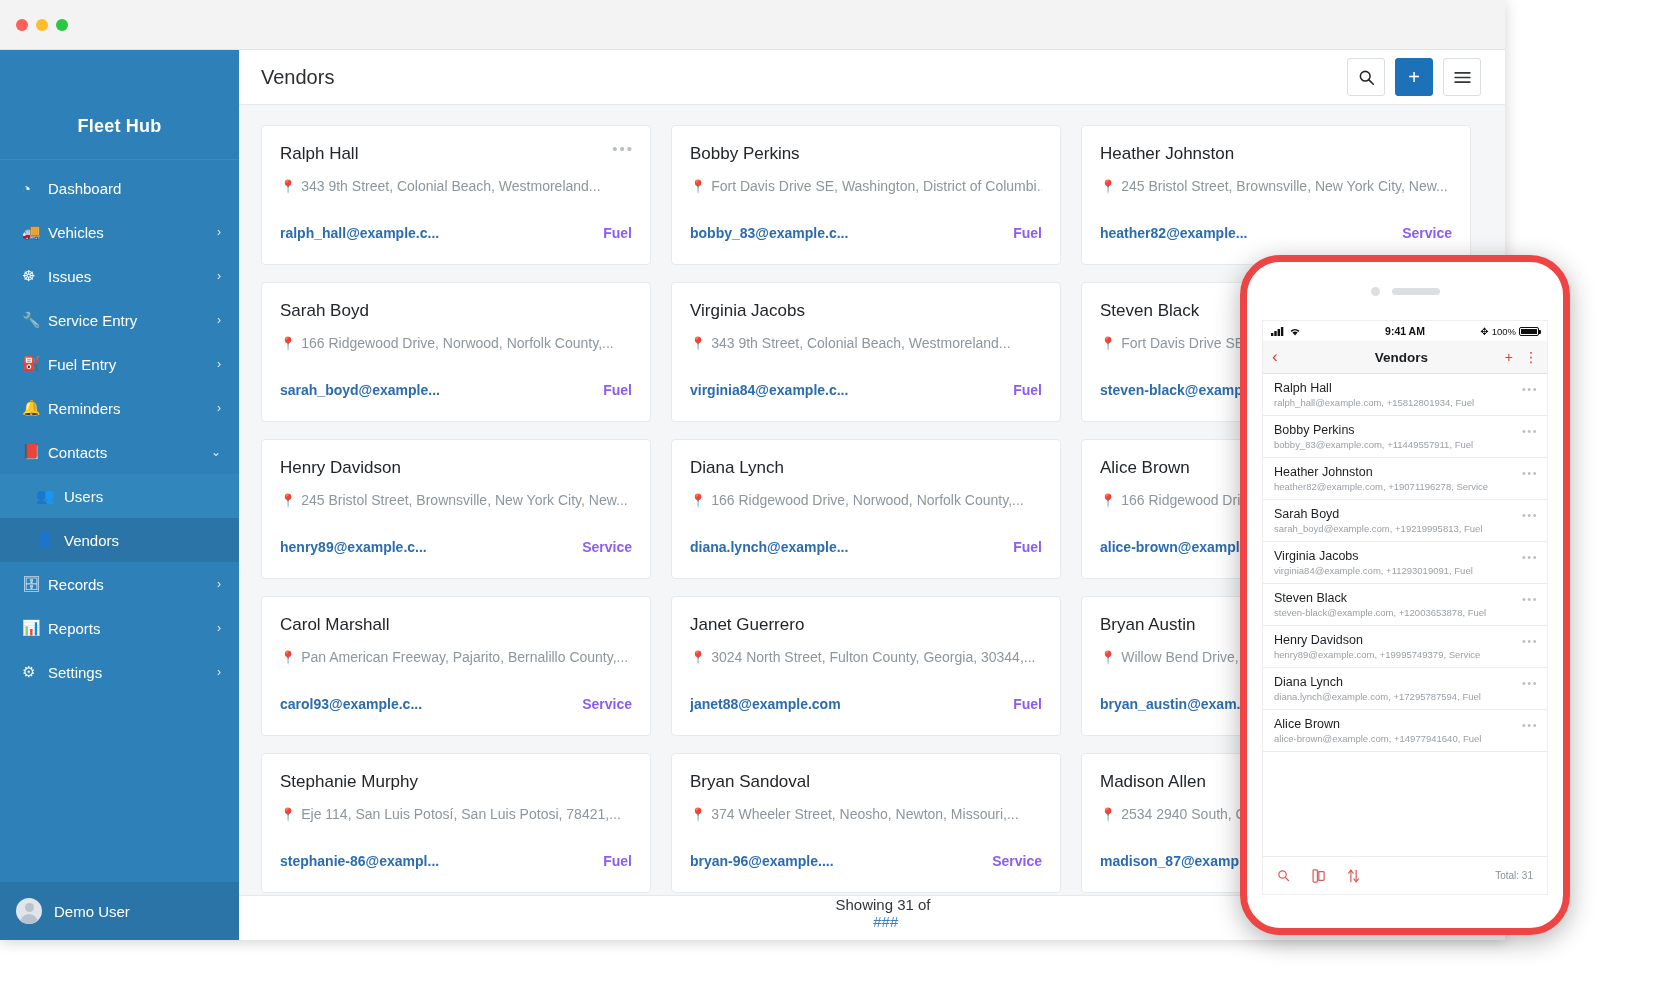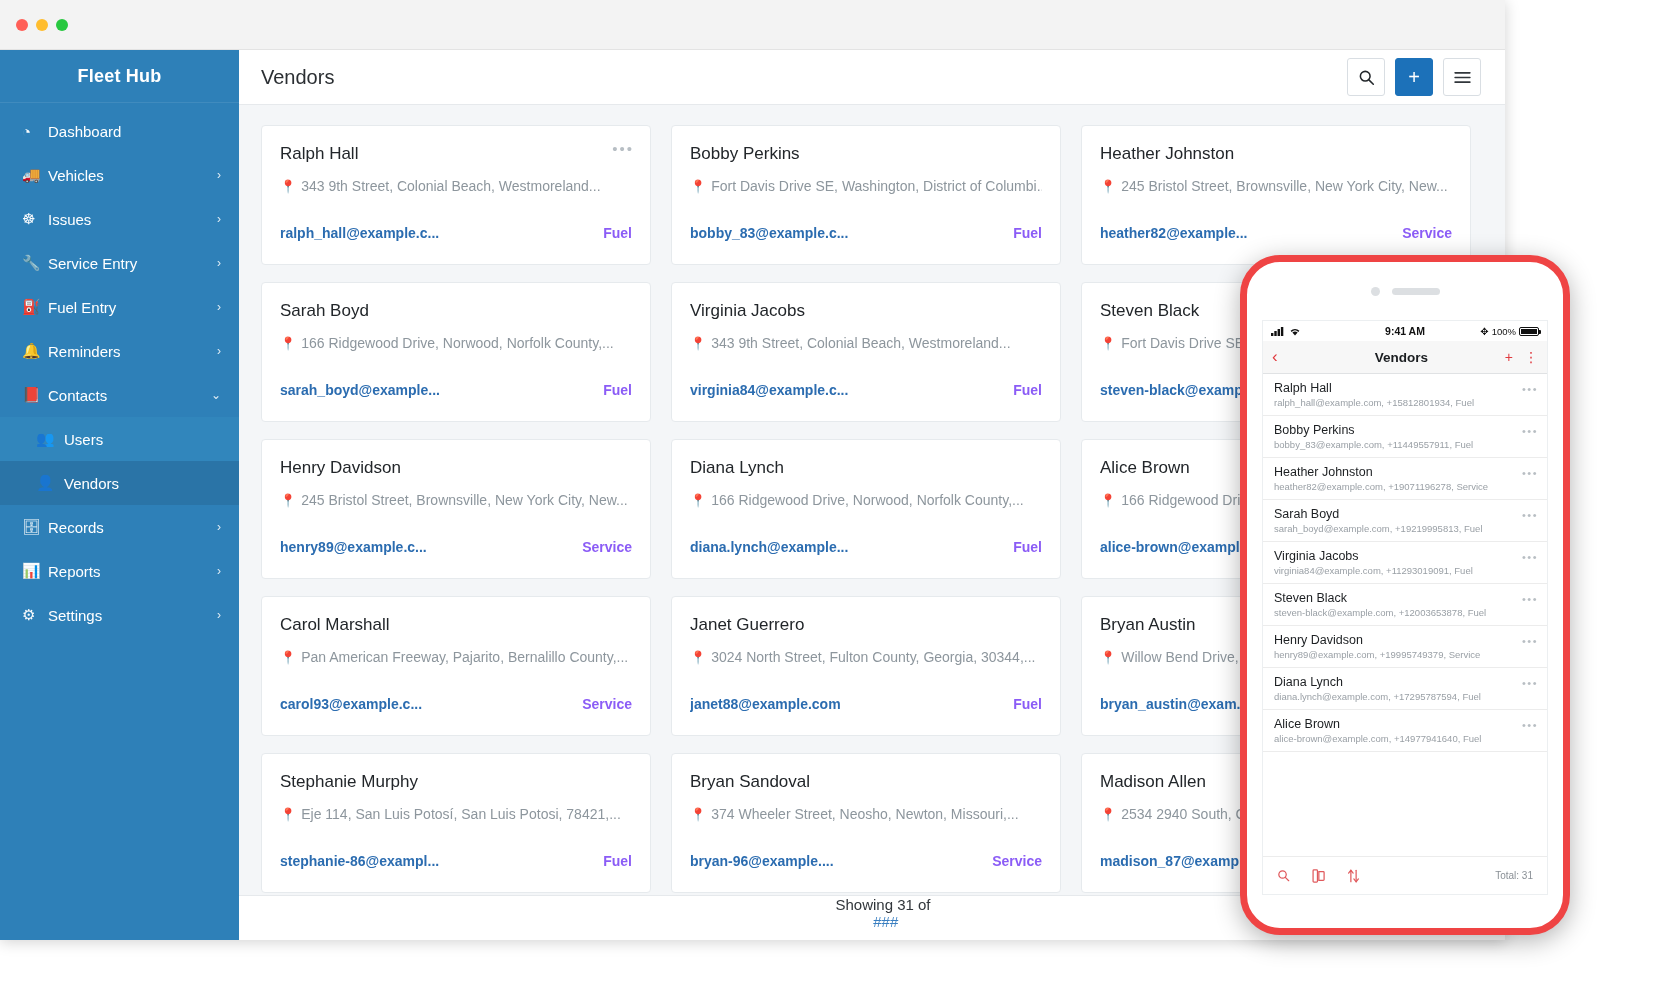--- a/index.html
+++ b/index.html
@@ -30,23 +30,24 @@
   .dot.green { background:#28c840; }
 
   .body-row { display: flex; height: 890px; }
 
   
   .sidebar {
     width: 239px; background: #2e80b8; flex: 0 0 239px;
     position: relative; color: #ffffff;
   }
   .brand {
-    height: 53px; display:flex; align-items:center; justify-content:center;
+    height: 66px; display:flex; align-items:center; justify-content:center;
     font-size: 18px; font-weight: 600; letter-spacing: .2px;
     border-bottom: 1px solid rgba(255,255,255,.09);
+    margin-top: 44px;
   }
   .nav { padding-top: 6px; }
   .nav-item {
     display: flex; align-items: center;
     height: 44px; padding: 0 18px 0 22px;
     font-size: 15px; color: #ffffff; cursor: pointer;
     position: relative;
   }
   .nav-item .ico {
     width: 26px; display:inline-flex; align-items:center; justify-content:flex-start;
@@ -260,20 +261,24 @@
               <span class="lbl">Reports</span>
               <span class="chev">›</span>
             </div>
             <div class="nav-item">
               <span class="ico">⚙</span>
               <span class="lbl">Settings</span>
               <span class="chev">›</span>
             </div>
           </div>
 
+        <div class="user-strip">
+          <span class="avatar"></span>
+          <span>Demo User</span>
+        </div>
       </div>
 
       <div class="main">
 
         <div class="topbar">
           <div class="page-title">Vendors</div>
 
           <div class="tb-btn">
             <span>
               <svg width="17" height="17" viewBox="0 0 20 20" fill="none" stroke="#23272b" stroke-width="1.8">

